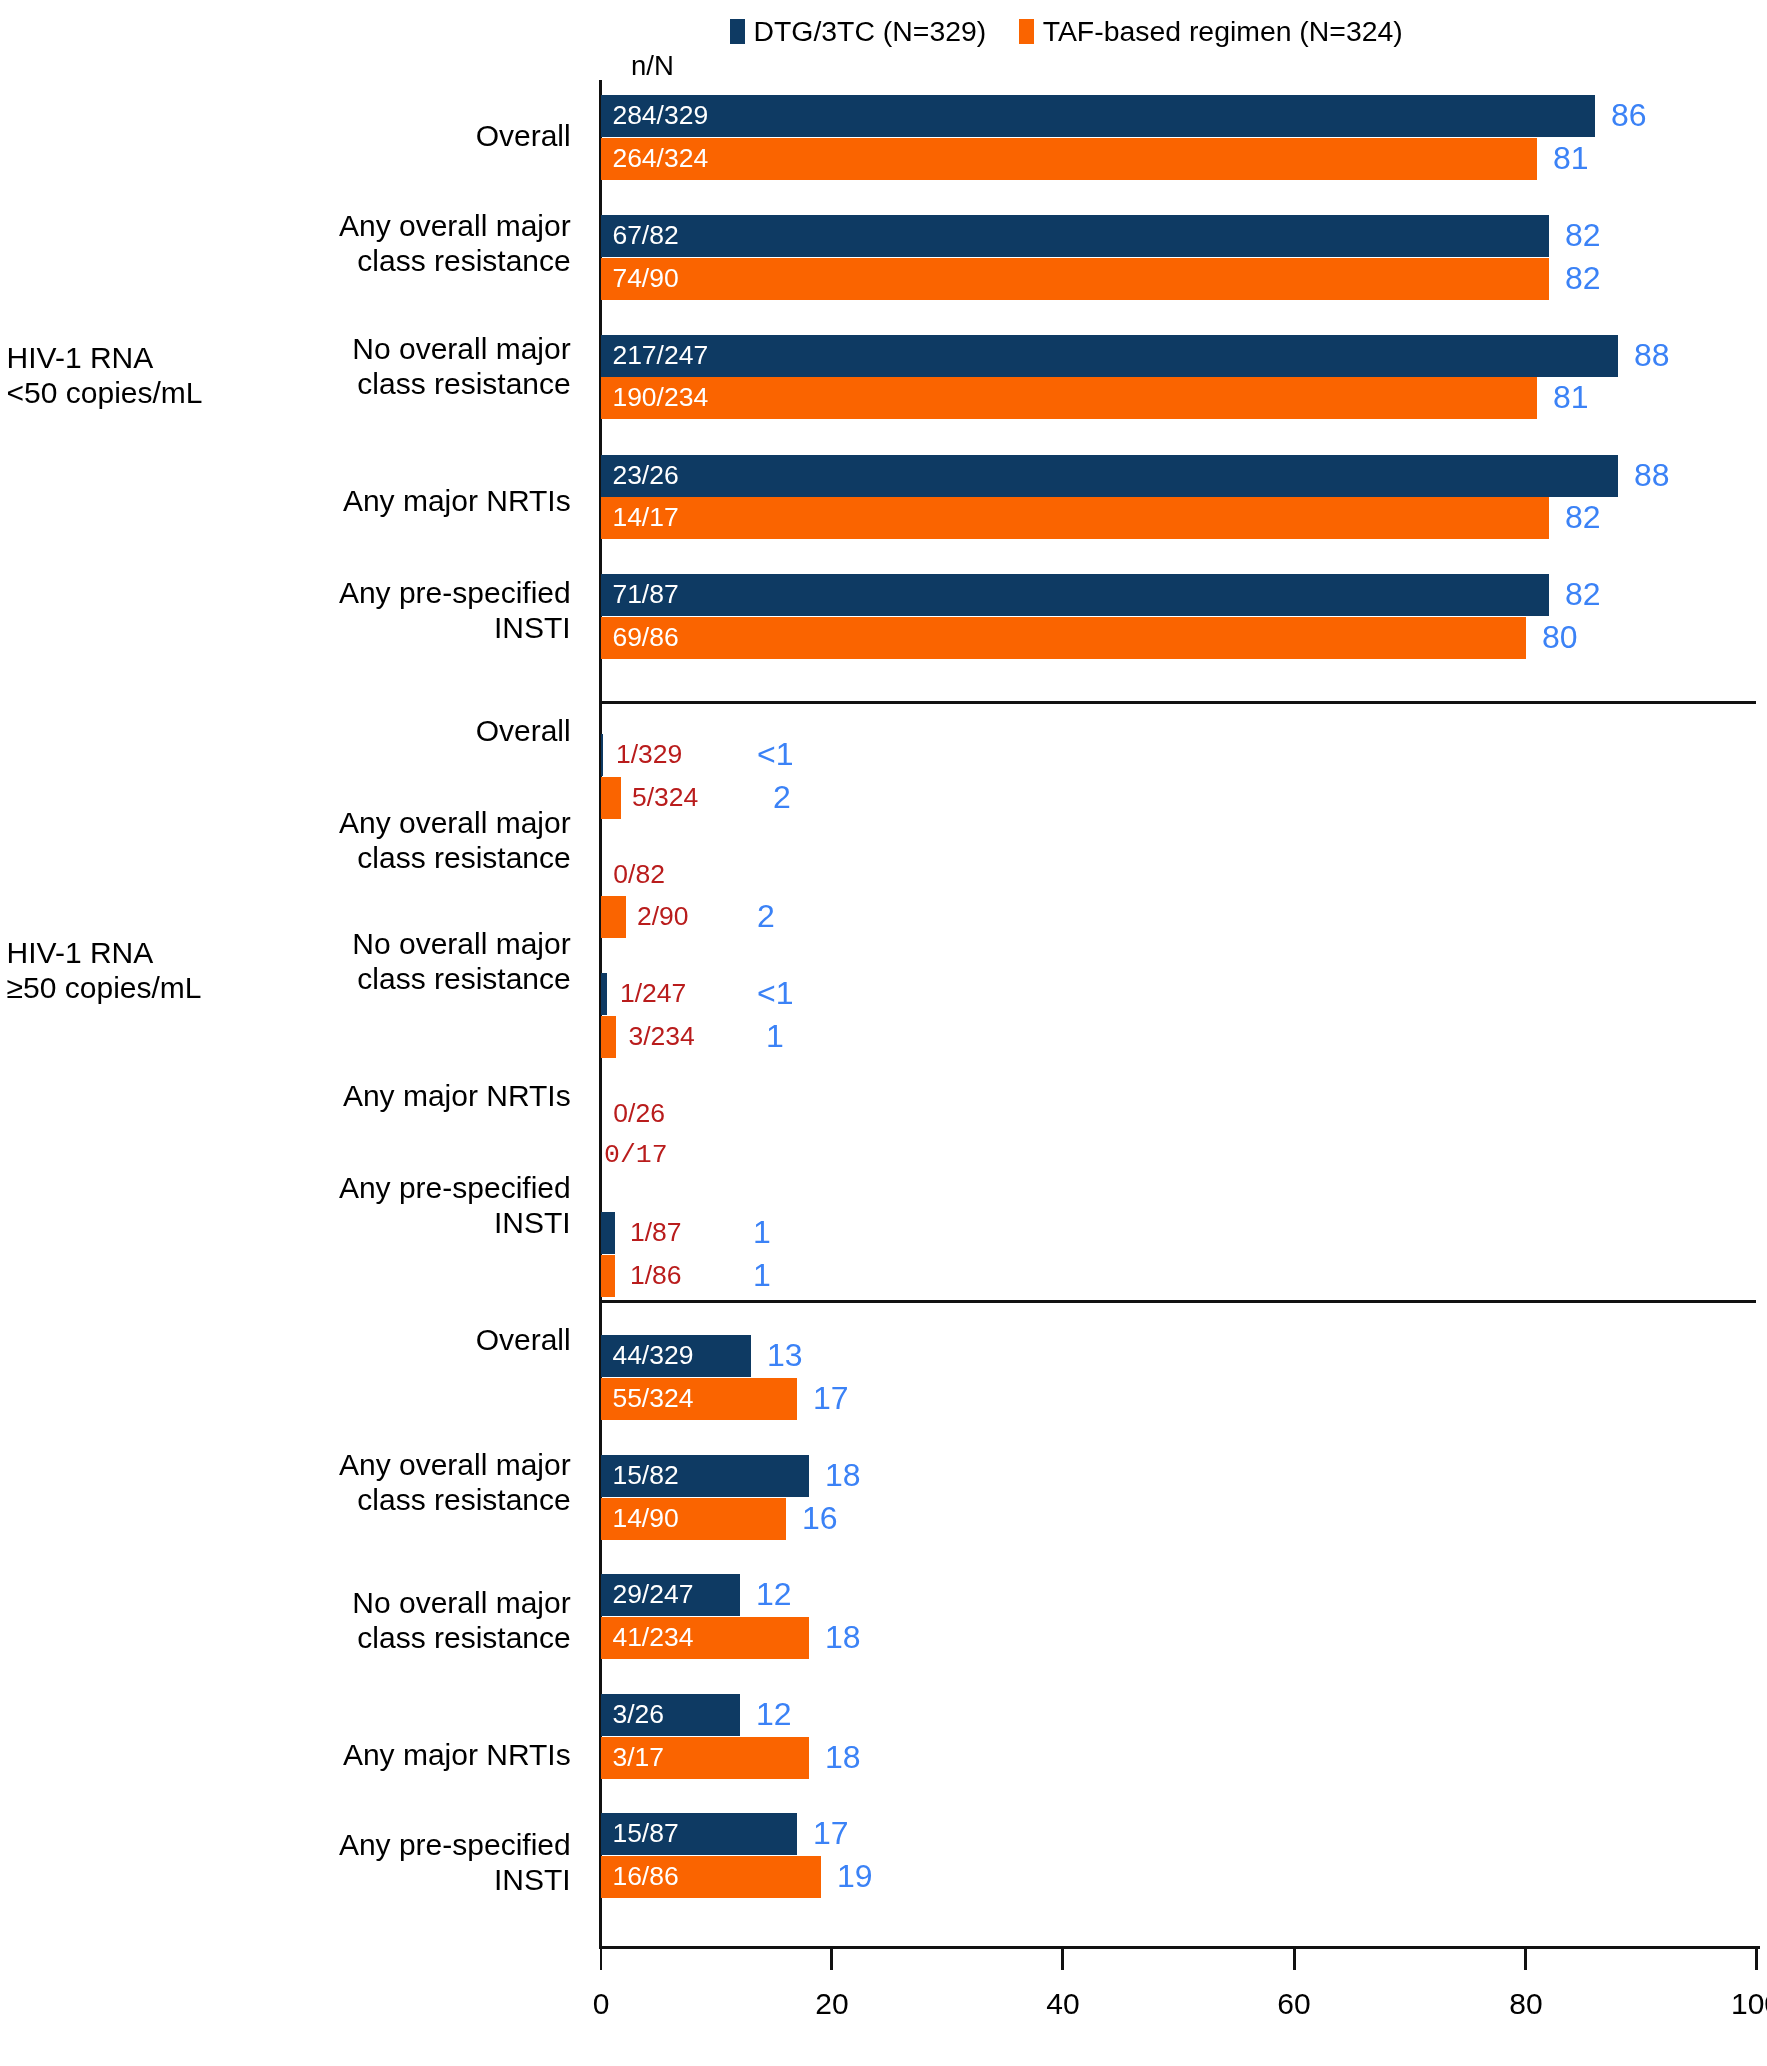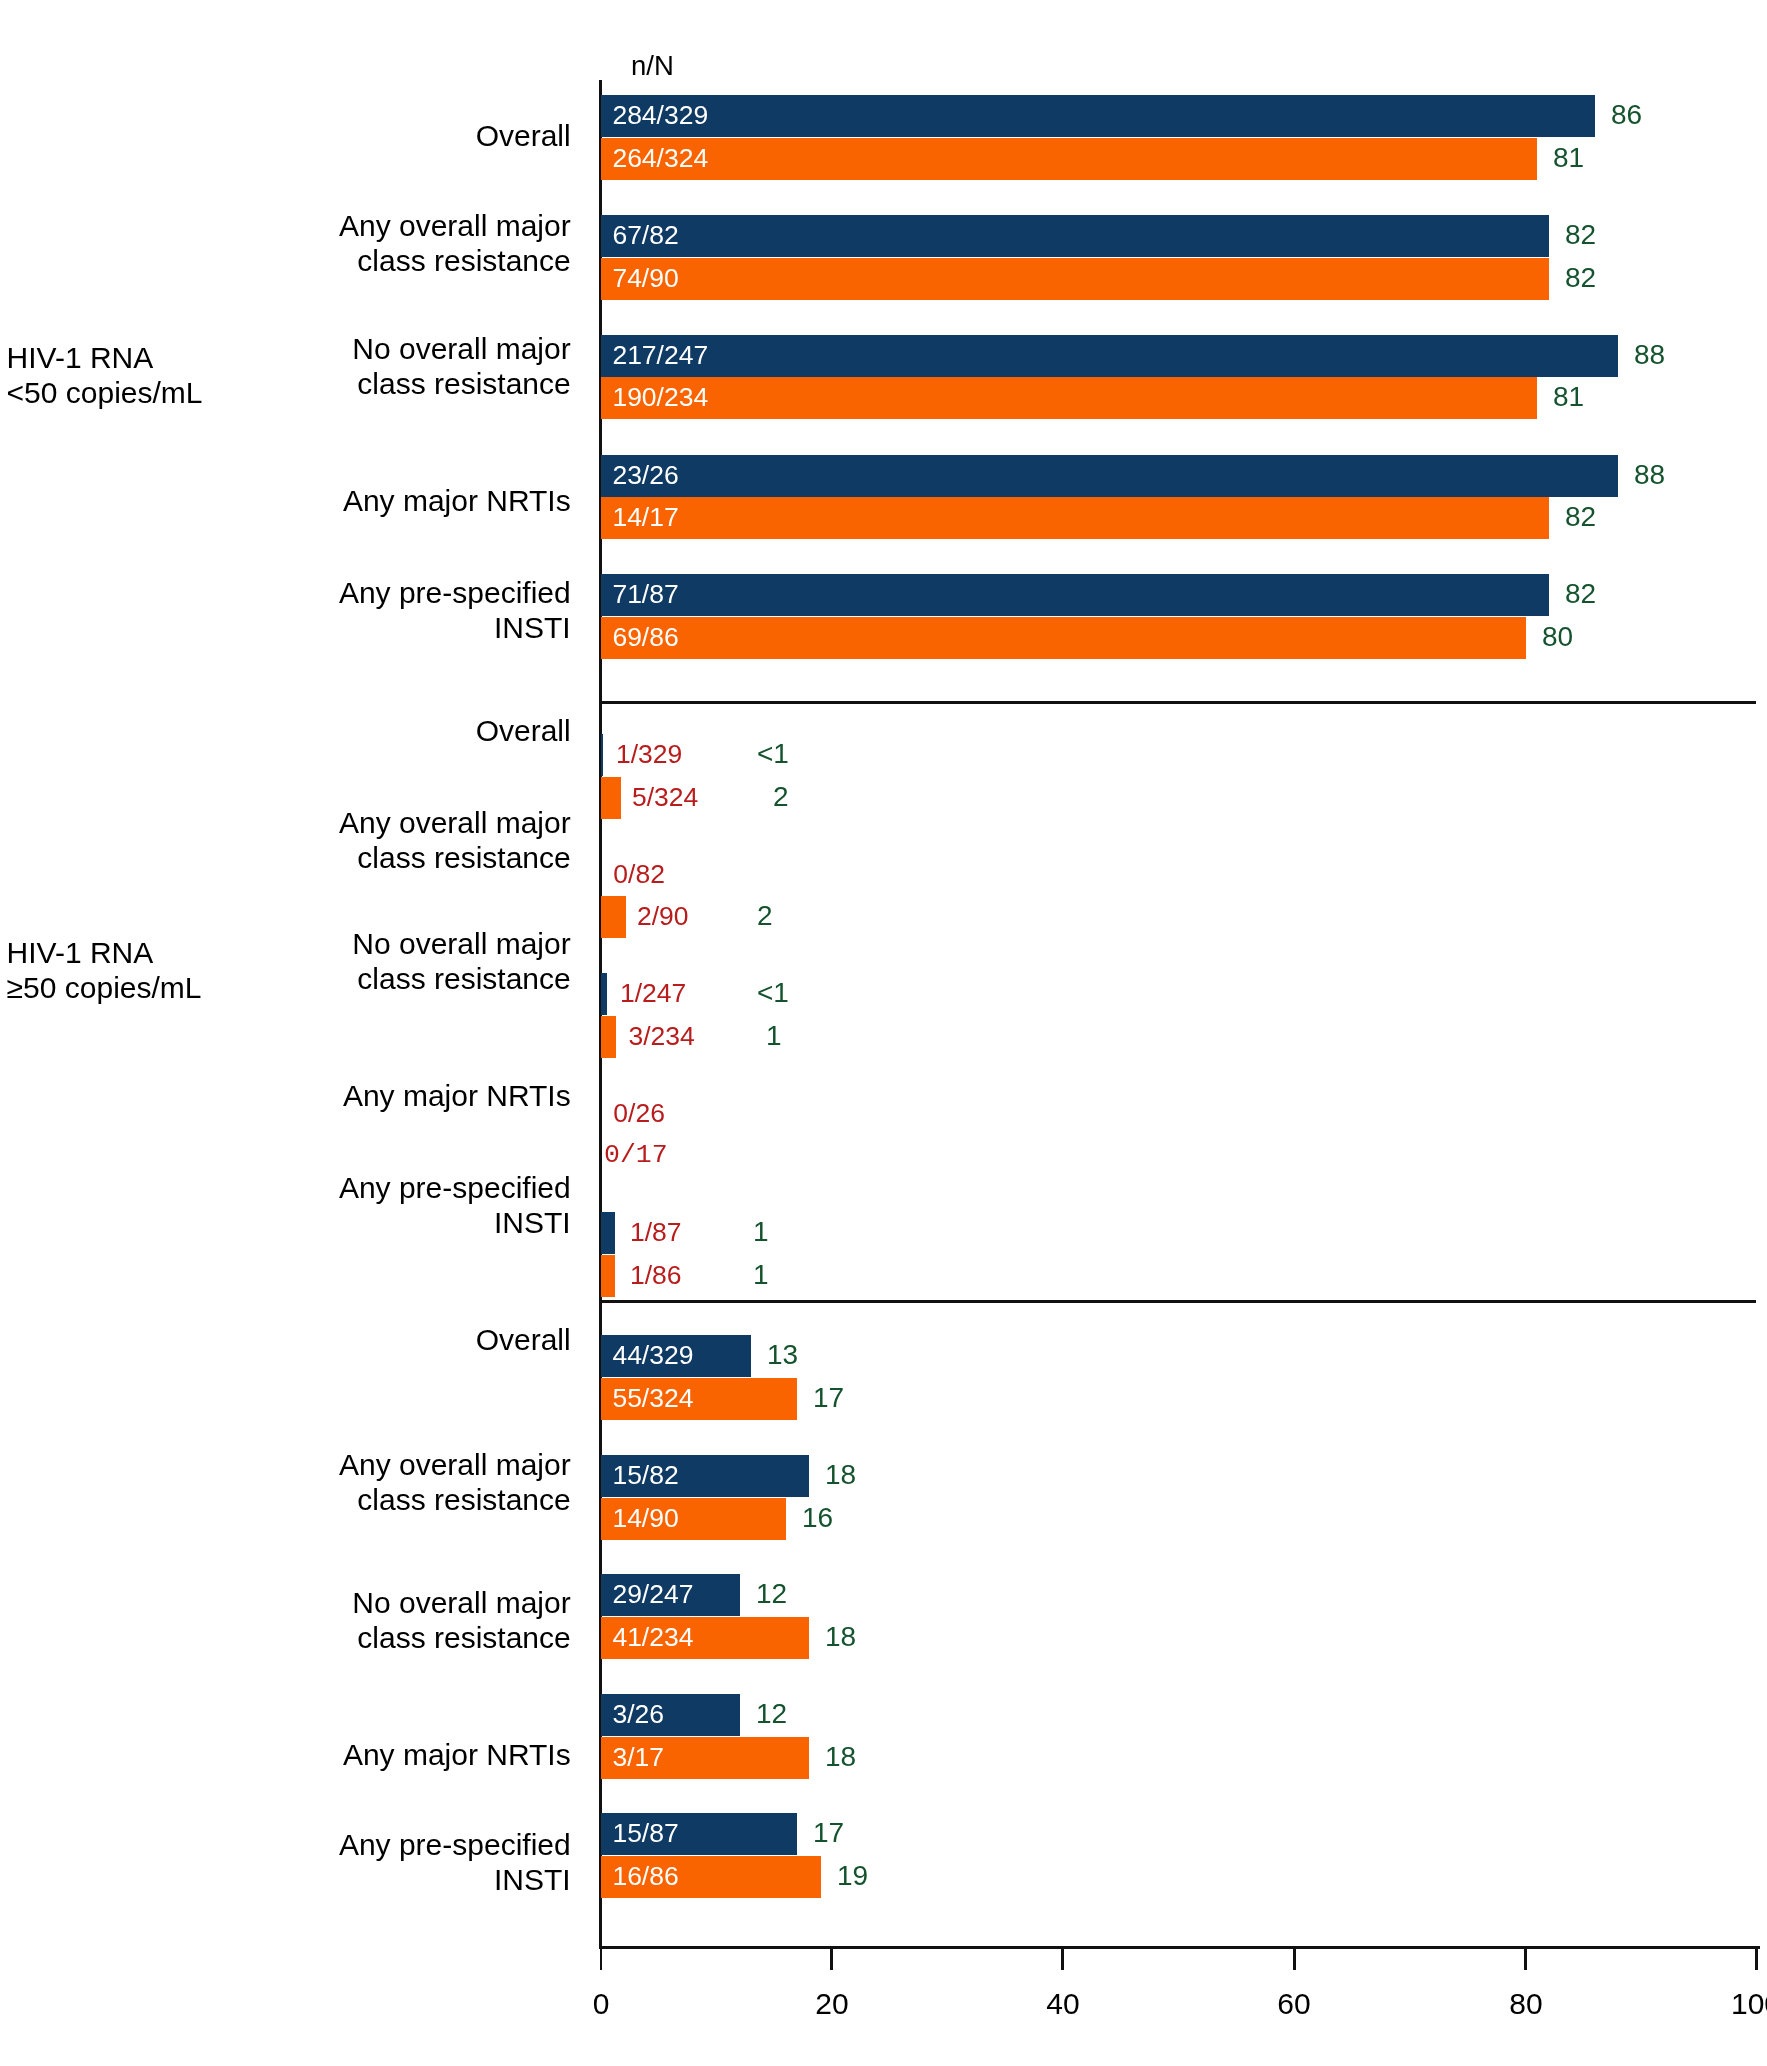--- a/index.html
+++ b/index.html
@@ -130,23 +130,23 @@
     white-space: nowrap;
     pointer-events: none;
   }
   .bar-inner-label.outside {
     color: #b91c1c;
   }
   .bar-pct {
     position: absolute;
     top: 50%;
     transform: translateY(-52%);
-    font-size: 28px;
-    line-height: 1;
-    color: #14532d;
+    font-size: 32px;
+    line-height: 1;
+    color: #3b82f6;
     white-space: nowrap;
   }
 
   #left-labels {
     position: absolute;
     left: 0;
     top: 0;
     width: 584px;
     height: 2066px;
   }
@@ -181,20 +181,30 @@
     font-size: 31px;
     line-height: 1;
     color: #000000;
   }
 </style>
 </head>
 <body>
 
 <div id="page">
 
+  <div id="legend">
+    <div class="legend-entry">
+      <span class="legend-swatch navy"></span>
+      <span class="legend-label">DTG/3TC (N=329)</span>
+    </div>
+    <div class="legend-entry">
+      <span class="legend-swatch orange"></span>
+      <span class="legend-label">TAF-based regimen (N=324)</span>
+    </div>
+  </div>
 
   <div id="nn-header">n/N</div>
 
   <div id="left-labels">
 
     <div class="section-label" style="top:341px;">HIV-1 RNA
 &lt;50 copies/mL</div>
 
     <div class="row-label" style="top:119px;">Overall</div>
     <div class="row-label" style="top:209px;">Any overall major

